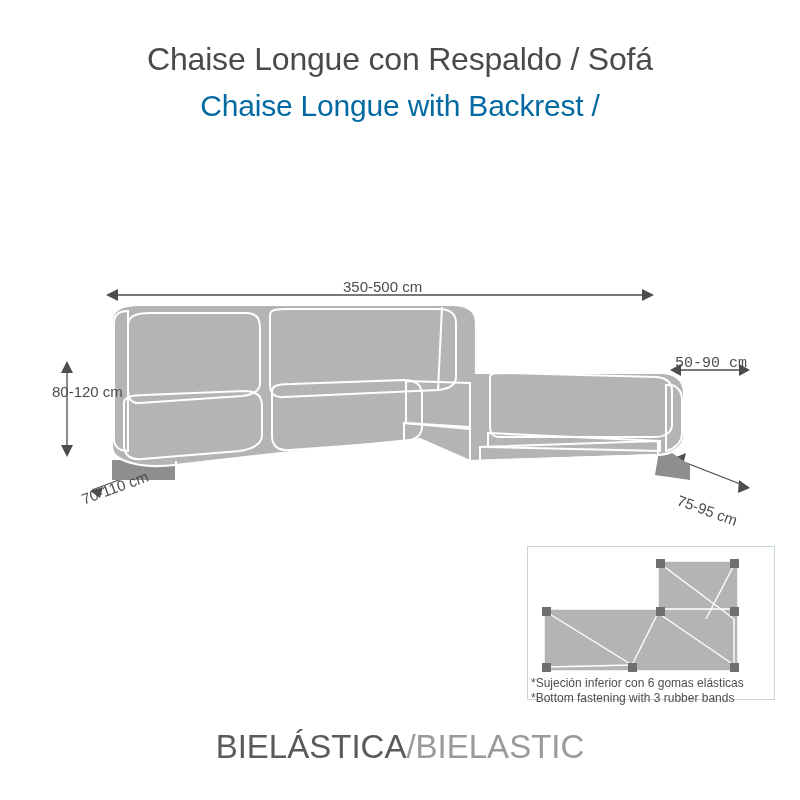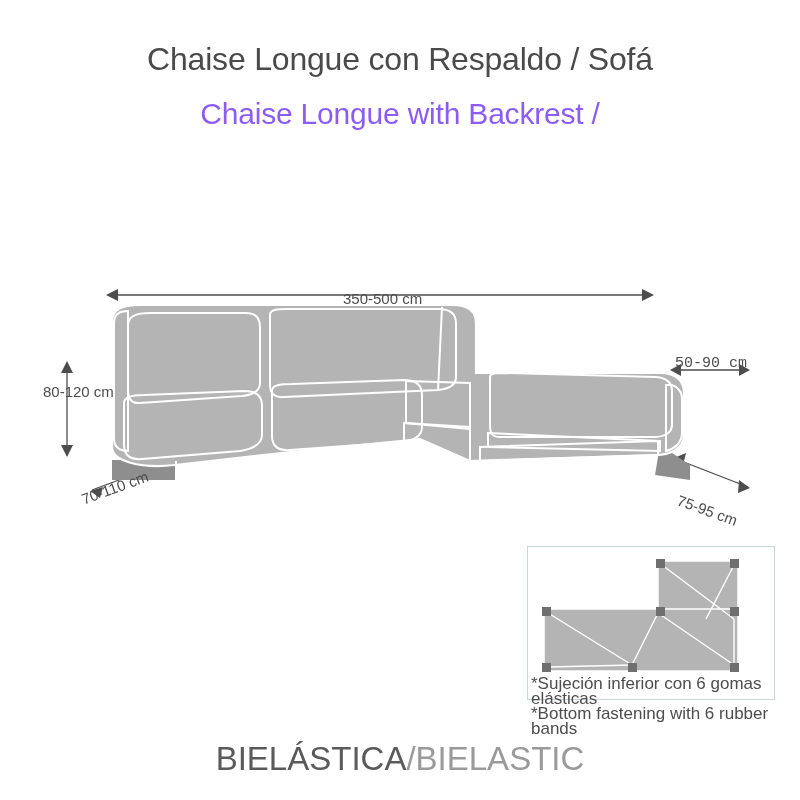--- a/index.html
+++ b/index.html
@@ -30,48 +30,48 @@
   .title-es {
     font-size: 32px;
     line-height: 39px;
     color: #4a4a4a;
     font-weight: 400;
     letter-spacing: -0.2px;
   }
   .title-en {
     font-size: 30px;
     line-height: 38px;
-    color: #8b5cf6;
+    color: #0369a1;
     font-weight: 400;
     letter-spacing: -0.2px;
-    margin-top: 16px;
+    margin-top: 8px;
   }
   .diagram {
     position: absolute;
     top: 265px;
     left: 0;
     width: 800px;
     height: 280px;
   }
   .dim {
     position: absolute;
     font-size: 15px;
     color: #4d4d4d;
     white-space: nowrap;
   }
-  .dim-top      { left: 343px; top: 290px; }
+  .dim-top      { left: 343px; top: 278px; }
   .dim-right-up { left: 675px; top: 355px; font-family: Liberation Mono, monospace; }
-  .dim-left     { left: 43px;  top: 383px; }
+  .dim-left     { left: 52px;  top: 383px; }
   .dim-botleft  { left: 82px;  top: 491px; }
   .dim-botright { left: 678px; top: 491px; }
 
   .footer {
     position: absolute;
     left: 0;
-    bottom: 22px;
+    bottom: 34px;
     width: 800px;
     text-align: center;
     font-size: 33px;
     letter-spacing: 0px;
   }
   .footer .bi-es { color: #5a5a5a; }
   .footer .bi-en { color: #9a9a9a; }
 
   .legend {
     position: absolute;
@@ -80,21 +80,21 @@
     width: 246px;
     height: 152px;
     border: 1px solid #c9d6de;
     background: #ffffff;
   }
   .legend-caption {
     position: absolute;
     left: 531px;
     top: 676px;
     width: 248px;
-    font-size: 17px;
+    font-size: 12px;
     line-height: 15px;
     color: #4d4d4d;
   }
 </style>
 </head>
 <body>
 
 <div class="page">
 
   <div class="titles">
@@ -204,20 +204,20 @@
         <rect x="202" y="60" width="9" height="9"></rect>
         <rect x="14" y="116" width="9" height="9"></rect>
         <rect x="100" y="116" width="9" height="9"></rect>
         <rect x="202" y="116" width="9" height="9"></rect>
       </g>
     </svg>
   </div>
 
   <div class="legend-caption">
     <div>*Sujeción inferior con 6 gomas elásticas</div>
-    <div>*Bottom fastening with 6 rubber bands</div>
+    <div>*Bottom fastening with 3 rubber bands</div>
   </div>
 
   <div class="footer">
     <span class="bi-es">BIELÁSTICA</span><span class="bi-en">/</span><span class="bi-en">BIELASTIC</span>
   </div>
 
 </div>
 
 </body></html>

